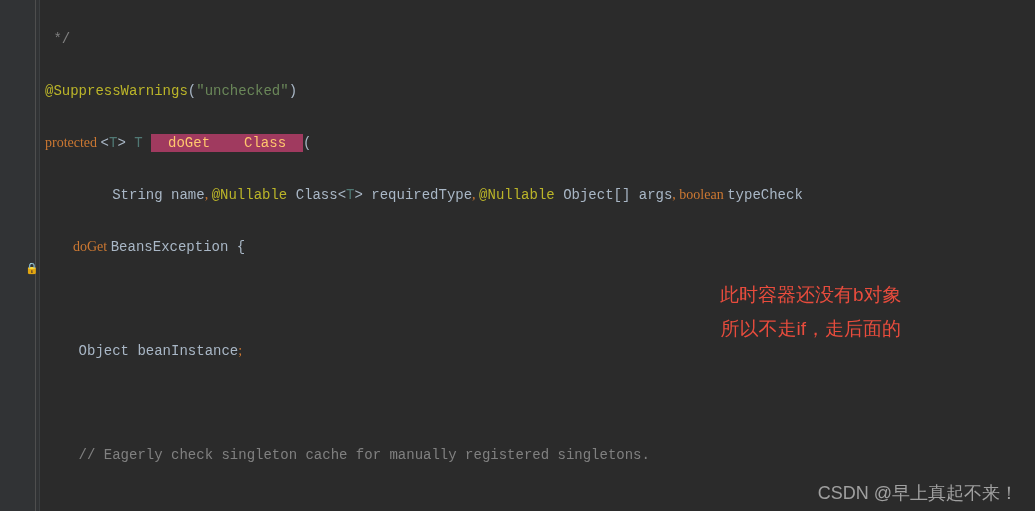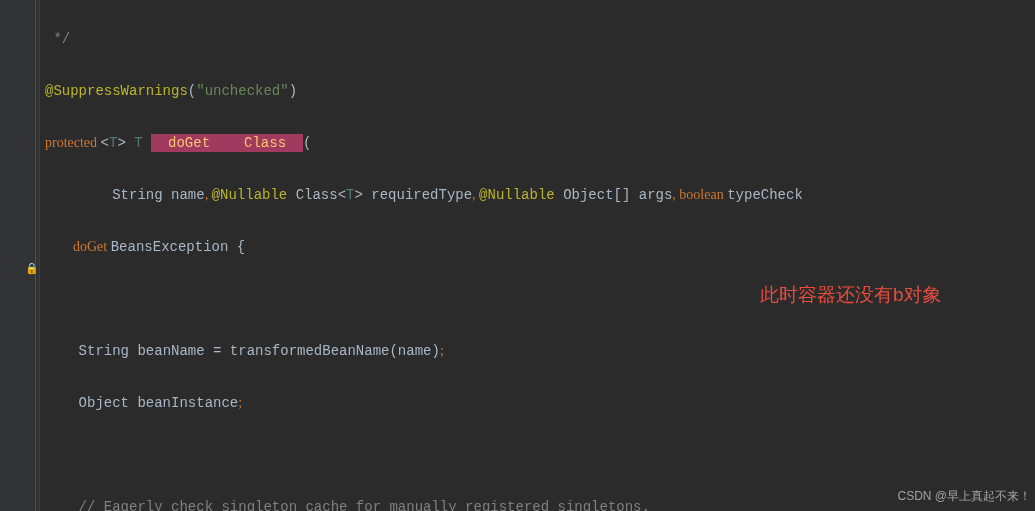--- a/index.html
+++ b/index.html
@@ -69,60 +69,59 @@
     .annotation-red {
       position: absolute;
       left: 720px;
       top: 278px;
       font-family: 'Microsoft YaHei', sans-serif;
       font-size: 19px;
       color: #e84c3d;
       line-height: 34px;
       text-align: center;
       white-space: normal;
-      margin-left: 40px;
     }
     .watermark {
       position: absolute;
-      right: 4px;
+      right: 17px;
       bottom: 6px;
       color: #c7c7c7;
       font-family: sans-serif;
-      font-size: 12px;
+      font-size: 18px;
       opacity: 0.75;
     }
   </style>
 </head>
 <body>
 
 <div class="gutter">
   <div class="fold-line"></div>
   <div class="lock-icon">🔒</div>
 </div>
 
 <div class="code-area">
 <div class="line"><span class="comment"> */</span></div>
 <div class="line"><span class="annotation">@SuppressWarnings</span><span>(</span><span class="string">"unchecked"</span><span>)</span></div>
 <div class="line"><span class="keyword">protected </span><span>&lt;</span><span class="type-param">T</span><span>&gt; </span><span class="type-param">T </span><span class="highlighted-method">doGet</span><span class="highlighted-method">Class</span><span>(</span></div>
 <div class="line"><span>        String name</span><span class="keyword">, </span><span class="annotation">@Nullable</span><span> Class&lt;</span><span class="type-param">T</span><span>&gt; requiredType</span><span class="keyword">, </span><span class="annotation">@Nullable</span><span> Object[] args</span><span class="keyword">, </span><span class="keyword">boolean </span><span>typeCheck</span></div>
 <div class="line"><span class="keyword">        doGet </span><span>BeansException {</span></div>
 <div class="line"></div>
-<div class="line">    <span>String </span><span>beanName = transformedBeanName(name)</span><span class="keyword">;</span></div>
 <div class="line">    <span>Object beanInstance</span><span class="keyword">;</span></div>
 <div class="line"></div>
 <div class="line">    <span class="comment">// Eagerly check singleton cache for manually registered singletons.</span></div>
 
 
 
 
 
 
 
 
 
 
 </div>
 
 <div class="annotation-red">
   <div>此时容器还没有b对象</div>
+  <div>所以不走if，走后面的</div>
 </div>
 
 <div class="watermark">CSDN @早上真起不来！</div>
 
 </body></html>

